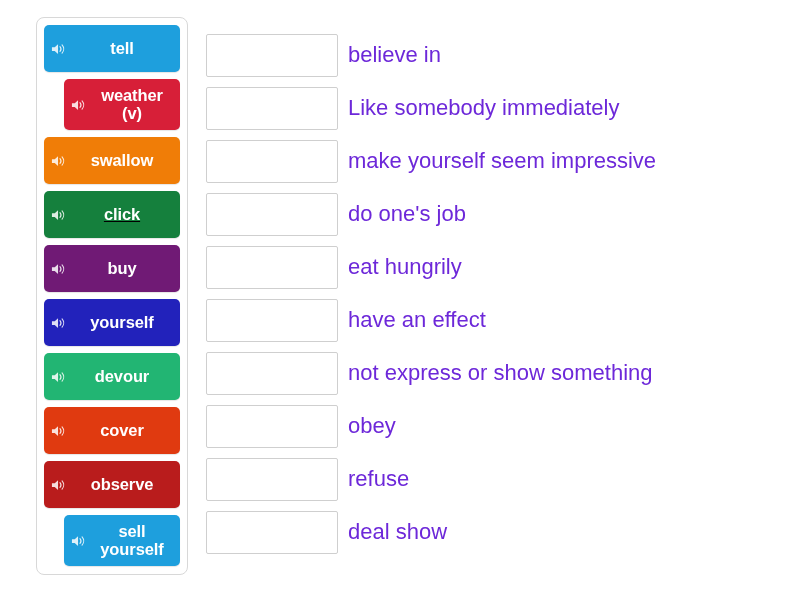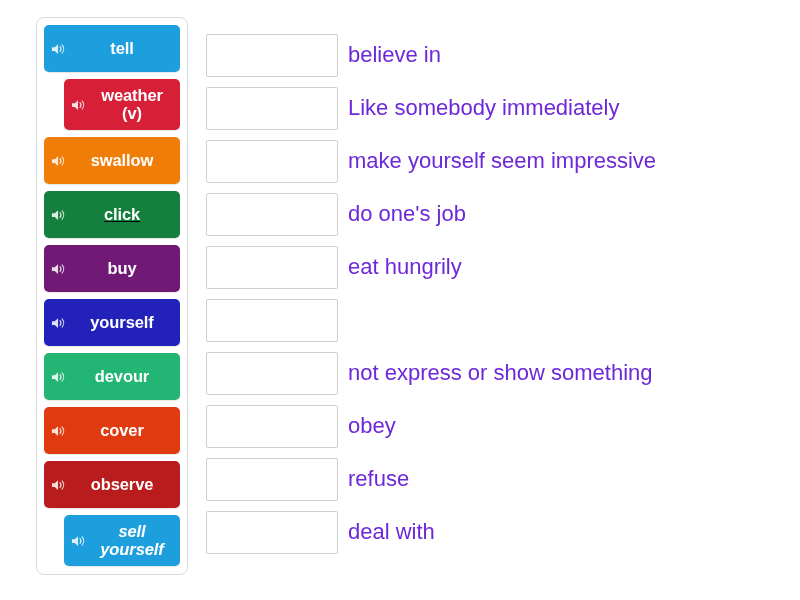--- a/index.html
+++ b/index.html
@@ -183,21 +183,21 @@
         <span class="tile-label">cover</span>
       </div>
       <div class="tile" style="background: #b91c1c;">
         <svg class="speaker-icon" viewBox="0 0 16 14" xmlns="http://www.w3.org/2000/svg">
           <path d="M1 5 h3 L7.5 1.8 v10.4 L4 9 H1 Z" fill="#ffffff"></path>
           <path d="M9.6 4.4 a4 4 0 0 1 0 5.2" stroke="#ffffff" stroke-width="1.2" fill="none" stroke-linecap="round"></path>
           <path d="M11.8 2.6 a6.6 6.6 0 0 1 0 8.8" stroke="#ffffff" stroke-width="1.2" fill="none" stroke-linecap="round" opacity="0.95"></path>
         </svg>
         <span class="tile-label">observe</span>
       </div>
-      <div class="tile two-line" style="background: rgb(30, 159, 221); font-style: italic;">
+      <div class="tile two-line" style="background: rgb(30, 159, 221);">
         <svg class="speaker-icon" viewBox="0 0 16 14" xmlns="http://www.w3.org/2000/svg">
           <path d="M1 5 h3 L7.5 1.8 v10.4 L4 9 H1 Z" fill="#ffffff"></path>
           <path d="M9.6 4.4 a4 4 0 0 1 0 5.2" stroke="#ffffff" stroke-width="1.2" fill="none" stroke-linecap="round"></path>
           <path d="M11.8 2.6 a6.6 6.6 0 0 1 0 8.8" stroke="#ffffff" stroke-width="1.2" fill="none" stroke-linecap="round" opacity="0.95"></path>
         </svg>
         <span class="tile-label">sell
 yourself</span>
       </div>
     </div>
 
@@ -217,32 +217,33 @@
       <div class="row">
         <div class="dropzone"></div>
         <div class="definition">do one's job</div>
       </div>
       <div class="row">
         <div class="dropzone"></div>
         <div class="definition">eat hungrily</div>
       </div>
       <div class="row">
         <div class="dropzone"></div>
+        <div class="definition">have an effect</div>
       </div>
       <div class="row">
         <div class="dropzone"></div>
         <div class="definition">not express or show something</div>
       </div>
       <div class="row">
         <div class="dropzone"></div>
         <div class="definition">obey</div>
       </div>
       <div class="row">
         <div class="dropzone"></div>
         <div class="definition">refuse</div>
       </div>
       <div class="row">
         <div class="dropzone"></div>
-        <div class="definition">deal with</div>
+        <div class="definition">deal show</div>
       </div>
     </div>
 
 </div>
 
 </body></html>

